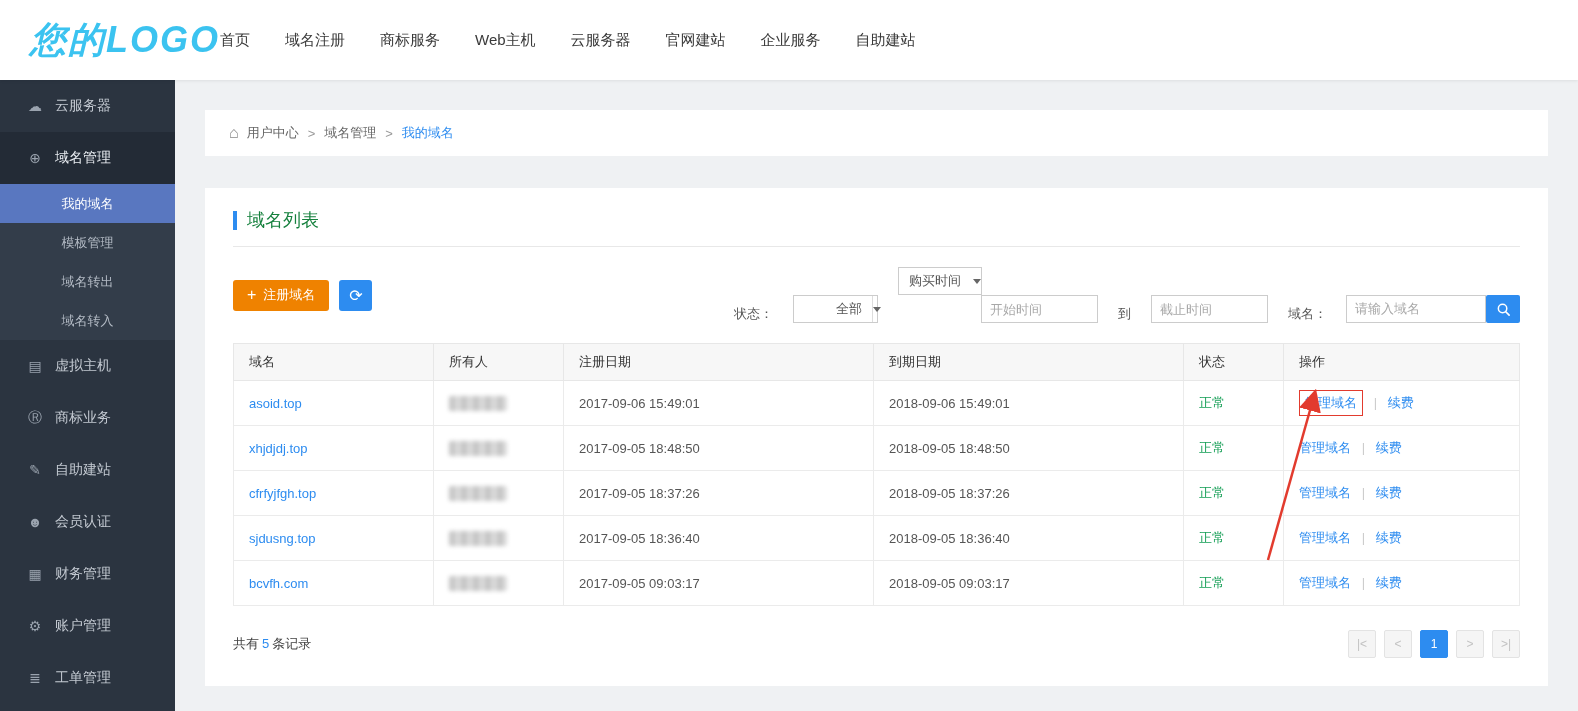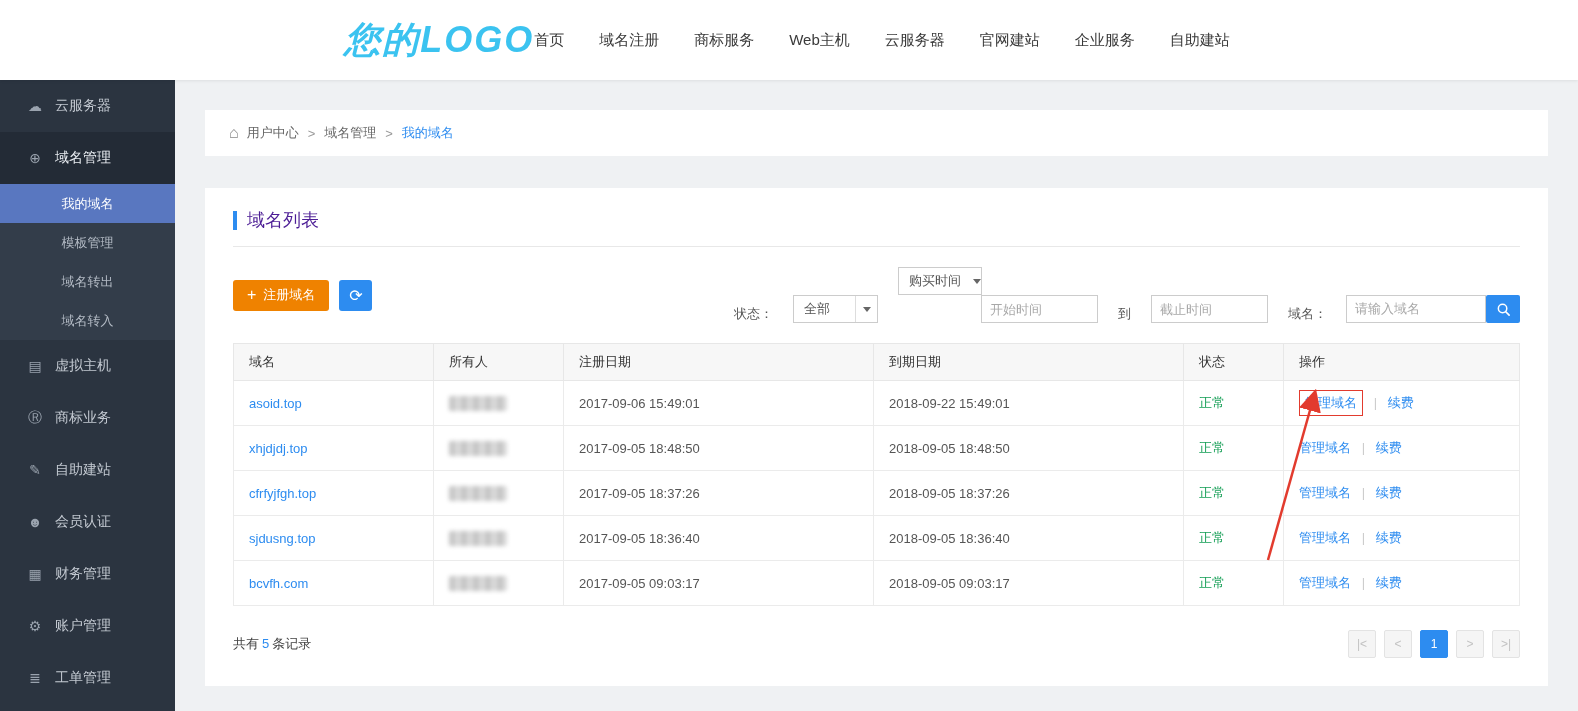--- a/index.html
+++ b/index.html
@@ -1,21 +1,21 @@
 <!DOCTYPE html>
 <html><head>
 <meta charset="utf-8">
 <style>
   * { box-sizing: border-box; }
   html,body { margin:0; padding:0; width:1578px; height:711px; overflow:hidden;
     font-family:"Liberation Sans","DejaVu Sans",sans-serif; background:#eff1f3; position:relative; }
   a { text-decoration:none; }
 
   
-  .topbar { height:80px; background:#fff; display:flex; align-items:center; justify-content:center;
+  .topbar { height:80px; background:#fff; display:flex; align-items:center; justify-content:flex-start;
     padding:0 34px 0 30px; position:relative; z-index:2; box-shadow:0 1px 3px rgba(0,0,0,.08); }
   .logo { font-size:36px; font-weight:bold; font-style:italic; color:#3bc3f0; letter-spacing:2px; cursor:pointer; }
   .topnav { display:flex; gap:35px; font-size:15px; }
   .topnav a { color:#3a3a3a; cursor:pointer; white-space:nowrap; }
 
   
   .app-body { display:flex; height:631px; }
 
   
   .sidebar { width:175px; flex-shrink:0; background:#2b3440; }
@@ -33,21 +33,21 @@
   .breadcrumb-card { background:#fff; height:46px; display:flex; align-items:center;
     padding:0 24px; font-size:13px; color:#666; margin-bottom:32px; }
   .home-icon { font-size:16px; margin-right:8px; color:#8a8a8a; }
   .crumb { color:#666; cursor:pointer; }
   .crumb.current { color:#2d8cf0; }
   .crumb-sep { color:#999; margin:0 9px; }
 
   .panel { background:#fff; padding:20px 28px 28px; }
   .panel-title-row { display:flex; align-items:center; border-bottom:1px solid #e8e8e8; padding-bottom:14px; }
   .panel-title-row .bar { width:4px; height:19px; background:#2d8cf0; margin-right:10px; }
-  .panel-title-row h2 { font-size:18px; font-weight:normal; color:#4c1d95; margin:0; }
+  .panel-title-row h2 { font-size:18px; font-weight:normal; color:#15803d; margin:0; }
 
   .toolbar { display:flex; align-items:center; margin-top:20px; }
   .btn-register { background:#ef8200; color:#fff; border:none; font-size:13px; height:31px;
     padding:0 14px; border-radius:3px; cursor:pointer; display:flex; align-items:center; gap:7px; }
   .btn-register .plus { font-size:16px; line-height:1; }
   .btn-refresh { background:#2d8cf0; color:#fff; width:33px; height:31px; border:none; border-radius:3px;
     margin-left:10px; font-size:16px; cursor:pointer; display:flex; align-items:center; justify-content:center; }
 
   .filters { margin-left:auto; display:flex; align-items:flex-end; font-size:13px; color:#555; gap:20px; }
   .filters .flabel { white-space:nowrap; }
@@ -57,21 +57,21 @@
   .select .caret-box { width:22px; align-self:stretch; display:flex; align-items:center; justify-content:center;
     border-left:1px solid #ddd; }
   .caret { width:0; height:0; border-left:4px solid transparent; border-right:4px solid transparent;
     border-top:5px solid #666; }
   .select.plain { padding-right:2px; }
   .select.plain .caret { margin-left:2px; }
   .grouped { display:flex; }
   .grouped .input { margin-left:-1px; }
   .input { height:28px; border:1px solid #ccc; padding:0 8px; font-size:13px; color:#333; background:#fff; }
   .input::placeholder { color:#a8a8a8; }
-  .w-status { width:85px; }
+  .w-status { width:85px;padding-left:32px; }
   .w-timetype { width:84px; }
   .w-date { width:117px;margin-top:28px; }
   .w-domain { width:140px;font-family:Liberation Mono, monospace; }
   .btn-search { width:34px; height:28px; background:#2d8cf0; border:none; border-radius:2px; cursor:pointer;
     display:flex; align-items:center; justify-content:center; }
 
   
   .dtable { width:100%; border-collapse:collapse; margin-top:20px; font-size:13px; table-layout:fixed; }
   .dtable th { background:#f7f7f7; border:1px solid #e7e7e7; text-align:left; padding:9px 15px;
     color:#333; font-weight:normal; }
@@ -237,21 +237,21 @@
             <th>操作</th>
           </tr>
         </thead>
         <tbody>
           <tr>
             <td><a class="domain-link">asoid.top</a></td>
             <td>
                 <div class="owner-blur"></div>
               </td>
             <td>2017-09-06 15:49:01</td>
-            <td>2018-09-22 15:49:01</td>
+            <td>2018-09-06 15:49:01</td>
             <td><span class="status-ok">正常</span></td>
             <td>
               <span class="red-box"><a class="op-link">管理域名</a></span>
               <span class="op-div">|</span>
               <a class="op-link">续费</a>
             </td>
           </tr>
           <tr>
             <td><a class="domain-link">xhjdjdj.top</a></td>
             <td>

